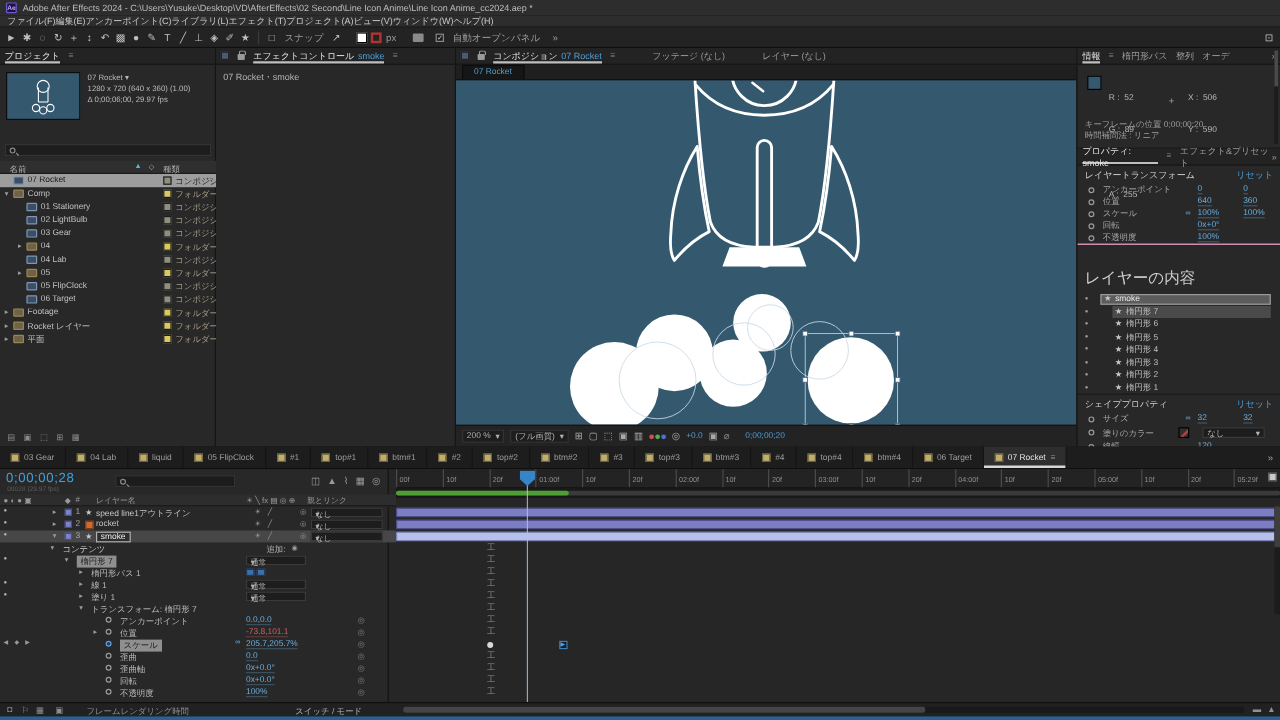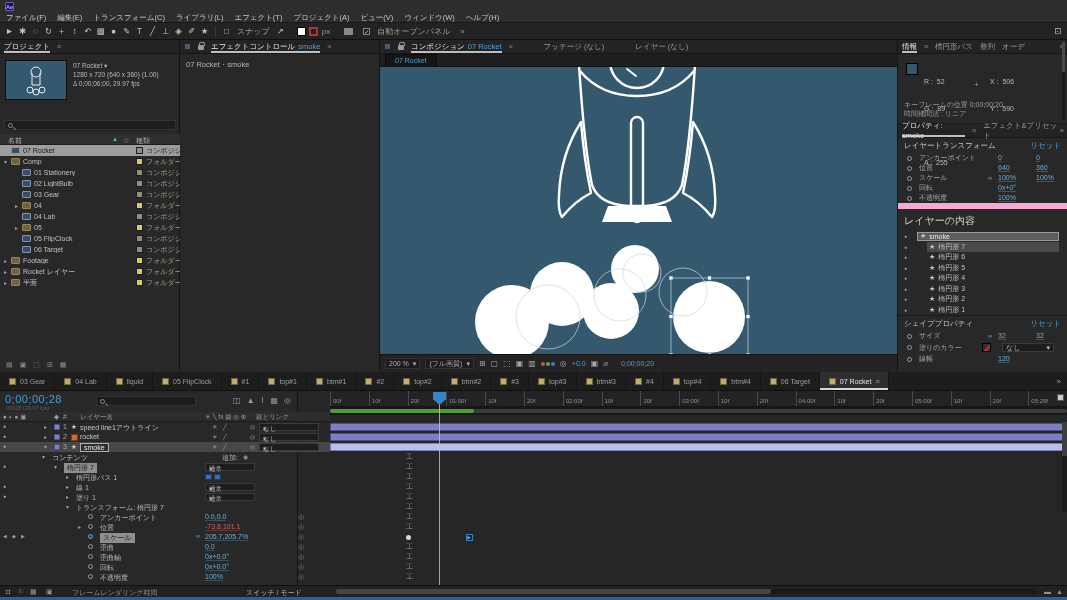--- a/index.html
+++ b/index.html
@@ -1,21 +1,21 @@
 <!DOCTYPE html>
 <html><head>
 <meta charset="utf-8">
 <style>
 *{box-sizing:border-box;margin:0;padding:0}
 html,body{width:1067px;height:600px;overflow:hidden;background:#111}
 body{font-family:"Liberation Sans","DejaVu Sans",sans-serif;color:#c3c3c3;font-size:8px;position:relative;cursor:default}
 
 #titlebar{position:absolute;left:0;top:0;width:1067px;height:13px;background:#2d2d2d;display:flex;align-items:center;gap:5px;padding:0 5px;font-size:7.5px;color:#bdbdbd}
 #ae-logo{width:9px;height:9px;background:#20104a;border:1px solid #6a5acd;color:#b9a8f5;font-size:5.5px;font-weight:bold;display:flex;align-items:center;justify-content:center;border-radius:1px;flex:none}
-#menubar{position:absolute;left:0;top:13px;width:1067px;height:10px;background:#2d2d2d;border-bottom:1px solid #191919;display:flex;gap:11px;padding:0 6px;font-size:7.5px;color:#c9c9c9}
+#menubar{position:absolute;left:0;top:13px;width:1067px;height:10px;background:#2d2d2d;border-bottom:1px solid #191919;display:flex;gap:0;padding:0 6px;font-size:7.5px;color:#c9c9c9}
 #toolbar{position:absolute;left:0;top:23px;width:1067px;height:17px;background:#232323;border-bottom:1px solid #101010;display:flex;align-items:center;padding:0 3px;font-size:8px}
 #toolbar .tool{min-width:13px;text-align:center;color:#bfbfbf;font-size:8.5px;line-height:17px}
 .tool.active{color:#58aef5}.tool.dim{color:#555}
 .tb-sep{width:1px;height:11px;background:#3a3a3a;margin:0 4px}
 .sw-fill{width:9px;height:9px;background:#fff;border:1px solid #000;margin-left:10px}
 .sw-stroke{width:9px;height:9px;border:2px solid #b03434;background:#232323;margin-left:3px}
 .tb-label{color:#9a9a9a;margin:0 4px}
 .tb-check{width:7px;height:7px;border:1px solid #888;background:#1d1d1d;display:flex;align-items:center;justify-content:center;color:#d8d8d8;font-size:6px;margin:0 3px 0 10px}
 .ws{color:#b4b4b4;margin:0 7px;white-space:nowrap}
 .tb-folder{width:9px;height:7px;background:#8a8a8a;border-radius:1px;margin-left:10px}
@@ -85,21 +85,21 @@
 .i-col{position:absolute;top:5px;line-height:9px;color:#b9b9b9;white-space:pre}
 #i-kf{position:absolute;left:6px;top:46px;line-height:9px;color:#9f9f9f;white-space:nowrap}
 .cross{position:absolute;left:76px;top:26px;color:#9a9a9a;font-size:8px}
 .sec-h{display:flex;justify-content:space-between;align-items:center;padding:3px 6px 2px;font-size:7.5px;color:#cfcfcf}
 .reset{color:#4f9fd6}
 .trow{height:10px;display:flex;align-items:center;font-size:7px;color:#a8a8a8;position:relative;padding-left:9px}
 .swc{width:5px;height:5px;border:1px solid #9a9a9a;border-radius:50%;margin-right:7px;flex:none}
 .pv{position:absolute;left:100px;color:#6aaede;border-bottom:1px solid rgba(106,174,222,.35)}
 .pv.c2{left:138px}
 .linkic{position:absolute;left:90px;color:#6aaede;font-size:6px}
-.lc-h{padding:5px 6px 3px;font-size:10px;color:#cfcfcf;border-top:6px solid #f9a8d4}
+.lc-h{padding:19px 6px 3px;font-size:13px;color:#cfcfcf;border-top:1px solid #f9a8d4}
 #lc-list{position:relative;padding-right:8px}
 .lcrow{height:10.5px;display:flex;align-items:center;font-size:7px;color:#c0c0c0;padding-left:6px}
 .lcrow .eye{width:13px;color:#9a9a9a;font-size:5px;flex:none}
 .lcrow .bx{flex:1;display:flex;align-items:center;gap:3px;padding:0 2px;height:9.5px}
 .lcrow.child .bx{margin-left:10px}
 .lcrow.s1 .bx{background:#5c5c5c;border:1px solid #9a9a9a;color:#ececec}
 .lcrow.s2 .bx{background:#4a4a4a}
 .lcrow .star{color:#c8c8c8;font-size:7px}
 #lc-sb{position:absolute;right:2px;top:2px;width:3px;height:78px;background:#1c1c1c}
 #lc-sb i{display:block;width:3px;height:30px;background:#4a4a4a}
@@ -109,21 +109,21 @@
 
 #ttabs{position:absolute;left:0;top:372px;width:1067px;height:19px;background:#1d1d1d;border-bottom:1px solid #0f0f0f;display:flex;align-items:stretch;overflow:hidden}
 .ttab{display:flex;align-items:center;gap:4px;padding:0 9px;font-size:7px;color:#9f9f9f;border-right:1px solid #141414;white-space:nowrap}
 .ttab .cic{width:7px;height:7px;background:#bfae6f;border:1px solid #6e6339;flex:none}
 .ttab.act{background:#2e2e2e;color:#e6e6e6;box-shadow:inset 0 -2px 0 #d8d8d8}
 .ttab .tmenu{display:none;color:#9a9a9a}
 .ttab .tmenu.show{display:block}
 #ttabs .ovf2{margin-left:auto;padding:0 6px;display:flex;align-items:center;color:#9a9a9a}
 
 #timeline{position:absolute;left:0;top:391px;width:1067px;height:206px;background:#262626}
-#tl-left{position:absolute;left:0;top:0;width:298px;height:194px;background:#282828;border-right:1px solid #141414}
+#tl-left{position:absolute;left:0;top:0;width:324px;height:194px;background:#282828;border-right:1px solid #141414}
 #tc-main{position:absolute;left:5px;top:2px;font-size:11px;color:#3f9fda;letter-spacing:.5px}
 #tc-sub{position:absolute;left:6px;top:14px;font-size:5.5px;color:#5d5d5d}
 #tl-search{position:absolute;left:96px;top:5px;width:100px;height:10px;background:#1c1c1c;border:1px solid #333;color:#777;font-size:7px;display:flex;align-items:center;gap:3px;padding:0 3px}
 #tl-hicons{position:absolute;right:6px;top:5px;display:flex;gap:6px;color:#9a9a9a;font-size:8px}
 #tl-cols{position:absolute;left:0;top:21px;width:330px;height:10px;background:#2d2d2d;border-bottom:1px solid #1a1a1a;font-size:6.5px;color:#9a9a9a}
 #tl-cols span{position:absolute;top:1px}
 .lrow{position:absolute;left:0;width:330px;height:10px;font-size:7px;color:#c6c6c6}
 .lrow.sel{background:#474747}
 .lrow span{position:absolute;top:1px}
 .eyeg{left:3px;color:#b0b0b0;font-size:5px}
@@ -175,27 +175,28 @@
 #hscroll{position:absolute;left:336px;right:30px;top:3px;height:5px;background:#191919;border-radius:2px}
 #hscroll i{display:block;height:5px;width:62%;background:#454545;border-radius:2px}
 #bottomstrip{position:absolute;left:0;top:597px;width:1067px;height:3px;background:#2d5f94}
 .dim-ic{color:#8a8a8a}
 </style>
 </head>
 <body>
 
 <div id="titlebar">
   <span id="ae-logo">Ae</span>
+  <span>Adobe After Effects 2024 - C:\Users\Yusuke\Desktop\VD\AfterEffects\02 Second\Line Icon Anime\Line Icon Anime_cc2024.aep *</span>
 </div>
 
 <div id="menubar">
 
 <span class="mitem">ファイル(F)</span>
     <span class="mitem">編集(E)</span>
-    <span class="mitem">トランスフォーム(C)</span>
+    <span class="mitem">アンカーポイント(C)</span>
     <span class="mitem">ライブラリ(L)</span>
     <span class="mitem">エフェクト(T)</span>
     <span class="mitem">プロジェクト(A)</span>
     <span class="mitem">ビュー(V)</span>
     <span class="mitem">ウィンドウ(W)</span>
     <span class="mitem">ヘルプ(H)</span>
   </div>
 
 <div id="toolbar">
   <span style="display:flex;align-items:center">

